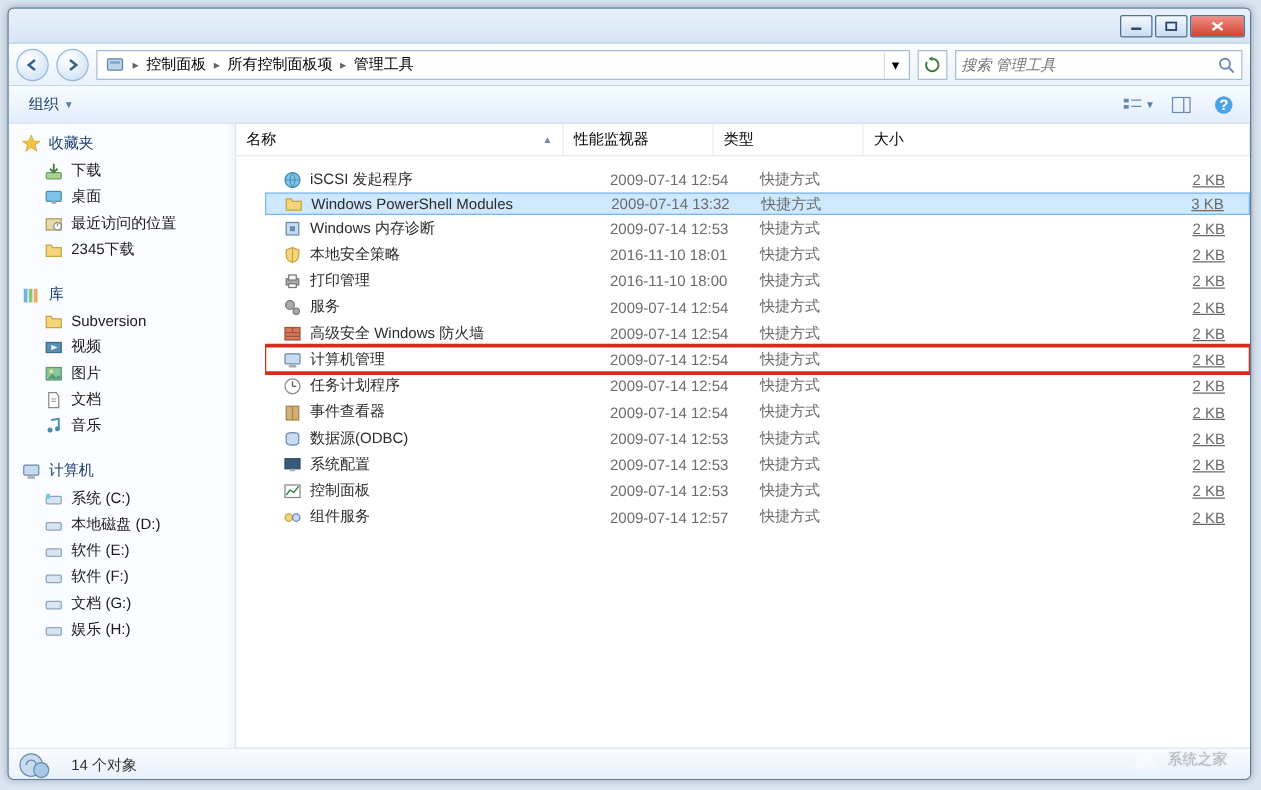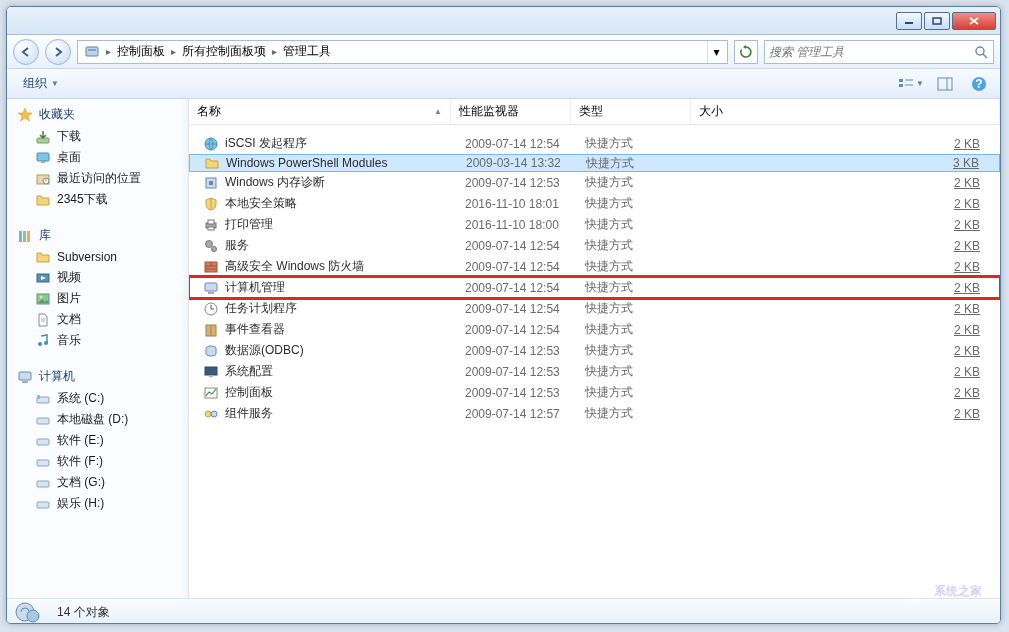--- a/index.html
+++ b/index.html
@@ -29,31 +29,31 @@
 .sidebar::-webkit-scrollbar-thumb { background:#c7d4e6; border:1px solid #aebfd7; border-radius:2px; }
 .navgroup { margin-bottom:14px; }
 .navhead { display:flex; align-items:center; gap:6px; padding:3px 6px; color:#1a3e6e; cursor:pointer; }
 .navitem { display:flex; align-items:center; gap:6px; padding:2px 6px 2px 24px; color:#1a1a1a; cursor:pointer; }
 .icn { width:16px; height:16px; flex-shrink:0; display:inline-flex; align-items:center; justify-content:center; }
 .main { flex:1; display:flex; flex-direction:column; }
 .cols { display:flex; height:26px; align-items:center; border-bottom:1px solid #e8e8e8; color:#000000; }
 .cols .col { padding:4px 8px; border-right:1px solid #eee; cursor:pointer; display:flex; align-items:center; justify-content:space-between; }
 .cols .col.sorted::after { content:"▲"; font-size:8px; color:#6a89b0; margin-left:30px; }
 .c-name { width:262px; } .c-date { width:120px; } .c-type { width:120px; } .c-size { flex:1; }
-.filelist { flex:1; overflow:auto; padding-top:8px; }
+.filelist { flex:1; overflow:auto; padding-top:8px;margin-left:23px; }
 .row { display:flex; align-items:center; height:21px; padding-left:6px; cursor:pointer; }
 .row.selected { background:#cde8ff; border:1px solid #7ab7ef; height:18px; }
 .row.highlighted { outline:3px solid #d92a1c; outline-offset:-1px; position:relative; }
 .row .cell { padding:0 8px; color:#2c2c2c; overflow:hidden; text-overflow:ellipsis; white-space:nowrap; }
 .row .c-name { display:flex; align-items:center; gap:6px; }
 .row .c-date,.row .c-type { color:#6a6a6a; }
 .row .c-size { text-align:right; padding-right:20px; color:#6a6a6a;text-decoration:underline; }
 .status { height:27px; border-top:1px solid #d9e3f0; background:linear-gradient(#fafcff,#e7f0fa); display:flex; align-items:center; padding:0 8px; gap:10px; color:#333; }
 .status .bigicn { width:32px; height:24px; }
-.watermark { position:absolute; right:18px; bottom:22px; color:#8b5cf6; opacity:.35; font-family:"SimHei"; font-size:16px; pointer-events:none; display:flex; align-items:center; gap:6px; text-shadow:0 0 2px #6a89b0; }
+.watermark { position:absolute; right:18px; bottom:6px; color:#404040; opacity:.35; font-family:"SimHei"; font-size:16px; pointer-events:none; display:flex; align-items:center; gap:6px; text-shadow:0 0 2px #6a89b0; }
 </style>
 </head>
 <body>
 
 <div class="window">
   <div class="titlebar">
     <div class="wbtn">
         <svg width="10" height="8">
           <line x1="1" y1="6" x2="9" y2="6" stroke="#2b4a6b" stroke-width="2"></line>
         </svg>
@@ -345,21 +345,21 @@
           </div>
           <div class="row selected">
             <div class="cell c-name">
               <span class="icn">
                 <svg width="16" height="16">
                   <path d="M2 4 L6 4 L7 6 L14 6 L14 13 L2 13 Z" fill="#f5d57a" stroke="#c7a342"></path>
                 </svg>
               </span>
               <span>Windows PowerShell Modules</span>
             </div>
-            <div class="cell c-date">2009-03-14 13:32</div>
+            <div class="cell c-date">2009-07-14 13:32</div>
             <div class="cell c-type">快捷方式</div>
             <div class="cell c-size">3 KB</div>
           </div>
           <div class="row">
             <div class="cell c-name">
               <span class="icn">
                 <svg width="16" height="16">
                   <rect x="3" y="3" width="10" height="10" fill="#c8dcf0" stroke="#6a89b0"></rect>
                   <rect x="6" y="6" width="4" height="4" fill="#6a89b0"></rect>
                 </svg>

